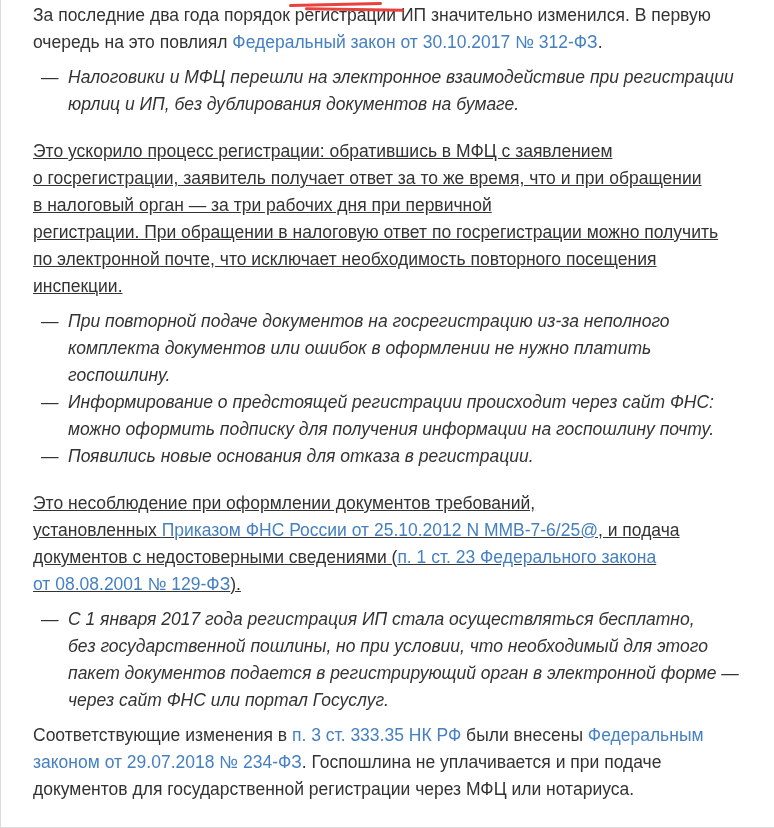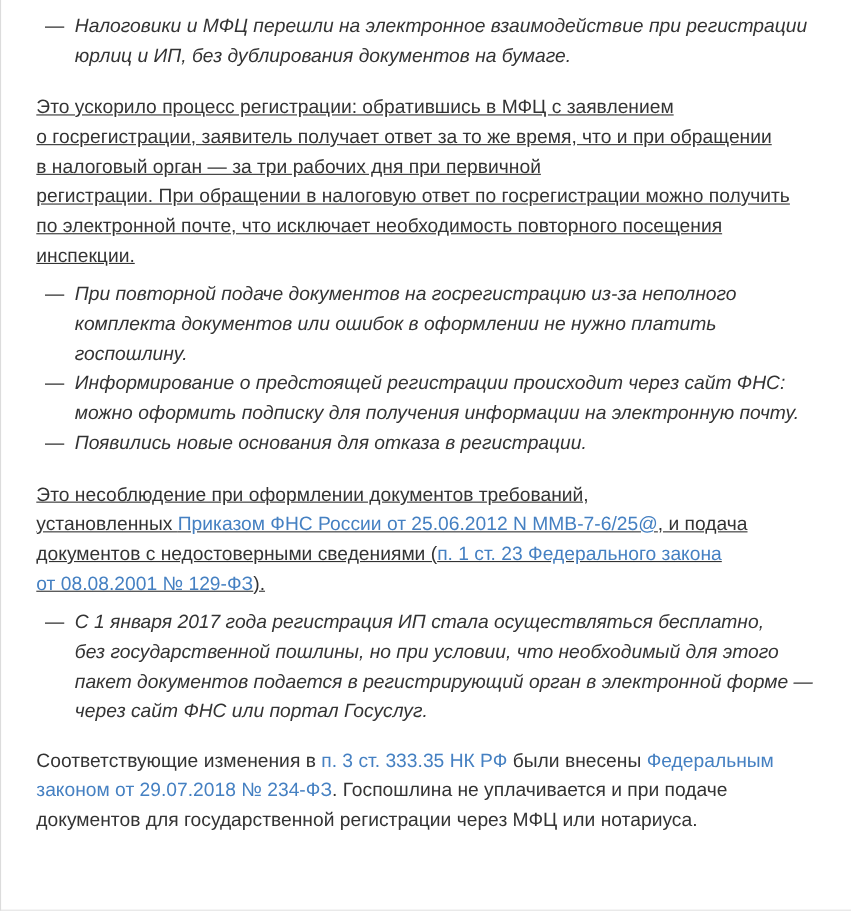--- a/index.html
+++ b/index.html
@@ -21,21 +21,21 @@
     font-size: 17.5px;
     line-height: 27px;
     color: #333333;
   }
   .para {
     margin: 0;
     white-space: pre-wrap;
   }
   .mt-sm { margin-top: 8px; }
   .mt-md { margin-top: 20px; text-decoration: underline; }
-  .mt-xs { margin-top: 18px; }
+  .mt-xs { margin-top: 8px; }
   .lnk {
     color: #4580c2;
     text-decoration: none;
     cursor: pointer;
     white-space: pre-wrap;
   }
   .dash-item {
     display: flex;
     margin-left: 8px;
   }
@@ -73,20 +73,22 @@
     right: -8px;
     top: 3px;
     transform: rotate(1deg);
   }
 </style>
 </head>
 <body>
 
 <div class="page">
 
+  <p class="para"><span>За последние два года порядок </span><span class="red-mark">регистрации</span><span> ИП значительно изменился. В первую
+очередь на это повлиял </span><a class="lnk">Федеральный закон от 30.10.2017 № 312-ФЗ</a><span>.</span></p>
 
   <div class="dash-item mt-sm">
     <span class="dash">—</span>
     <div class="dash-text">Налоговики и МФЦ перешли на электронное взаимодействие при регистрации
 юрлиц и ИП, без дублирования документов на бумаге.</div>
   </div>
 
   <p class="para mt-md">Это ускорило процесс регистрации: обратившись в МФЦ с заявлением
 о госрегистрации, заявитель получает ответ за то же время, что и при обращении
 в налоговый орган — за три рабочих дня при первичной
@@ -97,30 +99,30 @@
   <div class="mt-sm">
     <div class="dash-item">
       <span class="dash">—</span>
       <div class="dash-text">При повторной подаче документов на госрегистрацию из-за неполного
 комплекта документов или ошибок в оформлении не нужно платить
 госпошлину.</div>
     </div>
     <div class="dash-item">
       <span class="dash">—</span>
       <div class="dash-text">Информирование о предстоящей регистрации происходит через сайт ФНС:
-можно оформить подписку для получения информации на электронную почту.</div>
+можно оформить подписку для получения информации на госпошлину почту.</div>
     </div>
     <div class="dash-item">
       <span class="dash">—</span>
       <div class="dash-text">Появились новые основания для отказа в регистрации.</div>
     </div>
   </div>
 
   <p class="para mt-md"><span>Это несоблюдение при оформлении документов требований,
-установленных </span><a class="lnk">Приказом ФНС России от 25.06.2012 N ММВ-7-6/25@</a><span>, и подача
+установленных </span><a class="lnk">Приказом ФНС России от 25.10.2012 N ММВ-7-6/25@</a><span>, и подача
 документов с недостоверными сведениями (</span><a class="lnk">п. 1 ст. 23 Федерального закона
 от 08.08.2001 № 129-ФЗ</a><span>).</span></p>
 
   <div class="dash-item mt-sm">
     <span class="dash">—</span>
     <div class="dash-text">С 1 января 2017 года регистрация ИП стала осуществляться бесплатно,
 без государственной пошлины, но при условии, что необходимый для этого
 пакет документов подается в регистрирующий орган в электронной форме —
 через сайт ФНС или портал Госуслуг.</div>
   </div>

